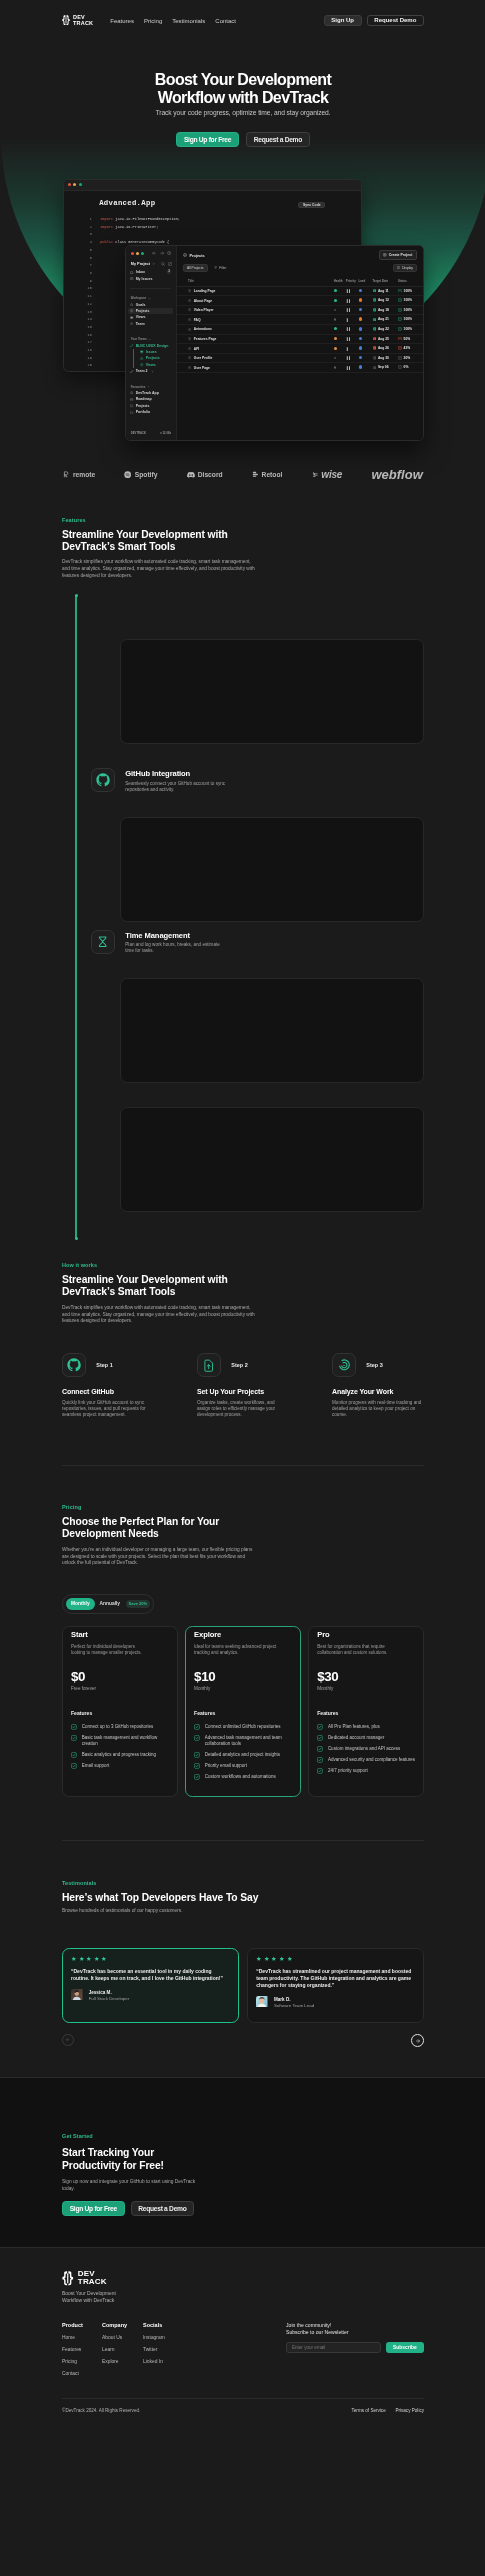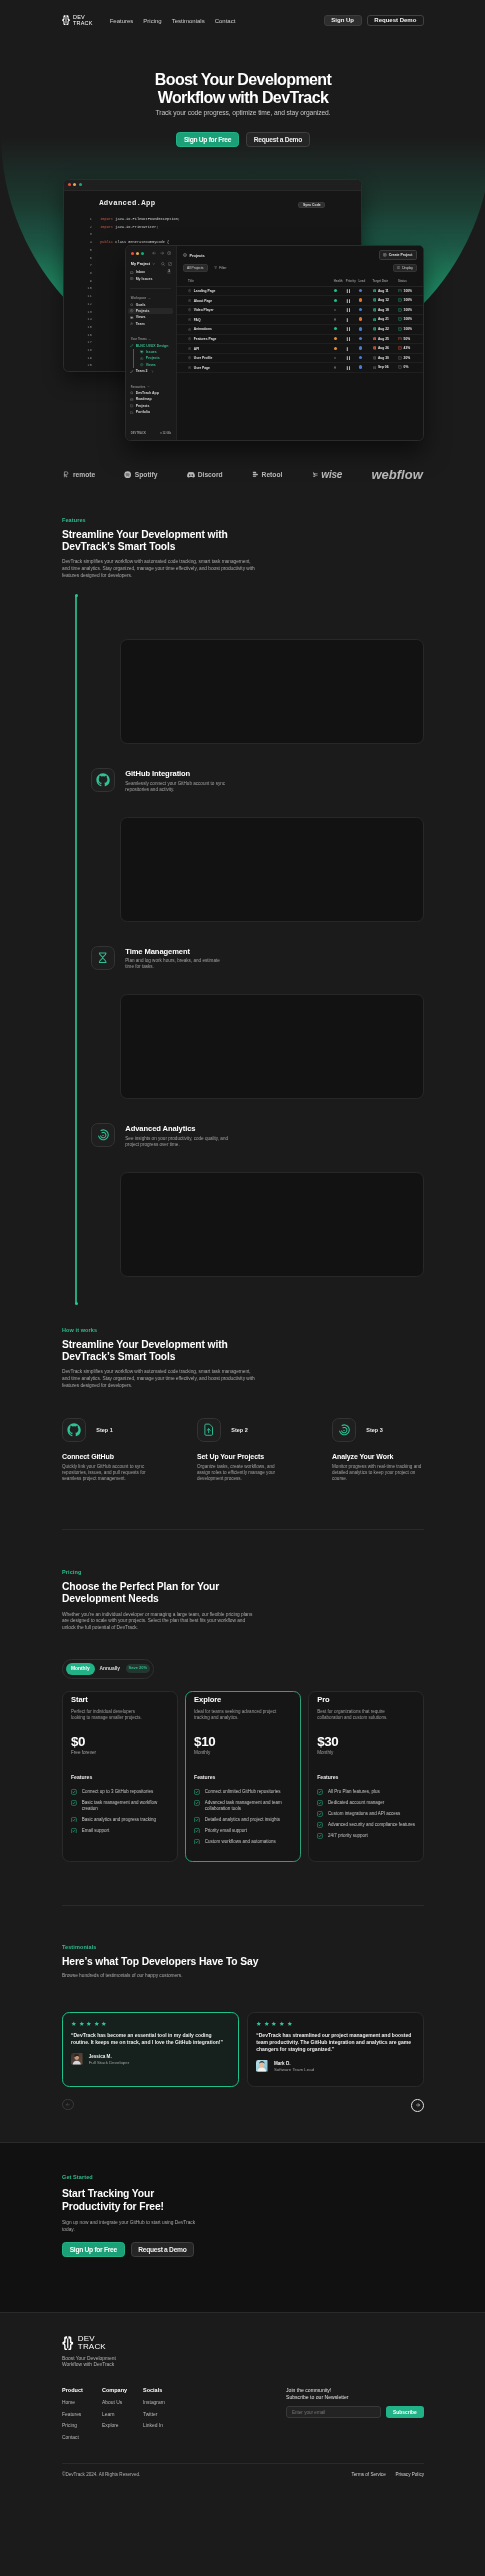--- a/index.html
+++ b/index.html
@@ -7,21 +7,21 @@
 body{background:#1b1b1b;font-family:"Liberation Sans",sans-serif;color:#fff;width:486px;overflow-x:hidden;-webkit-font-smoothing:antialiased}
 .wrap{width:362px;margin:0 auto;position:relative}
 a{text-decoration:none;color:inherit}
 svg{display:block}
 
 
 header{position:relative;z-index:6}
 .nav{display:flex;align-items:center;height:41px}
 .logo{display:flex;align-items:center;gap:3px}
 .logo-mark{width:8px;height:10.3px;flex:0 0 auto}
-.logo-txt{font-size:5.5px;font-weight:normal;line-height:5.8px;letter-spacing:0.2px;color:#fff}
+.logo-txt{font-size:5.5px;font-weight:bold;line-height:5.8px;letter-spacing:0.2px;color:#fff}
 .nav-links{display:flex;gap:10px;margin-left:17px}
 .nav-links a{font-size:6px;color:#cfcfcf}
 .nav-actions{margin-left:auto;display:flex;gap:4.9px}
 .btn{display:inline-flex;align-items:center;justify-content:center;font-size:6px;font-weight:bold;border-radius:3px;white-space:nowrap;cursor:pointer}
 .btn-ghost{background:#2e2e2e;color:#f2f2f2;height:10.3px;padding:0 6.7px;border:0.6px solid #3c3c3c}
 .btn-outline{background:transparent;color:#f2f2f2;height:10.3px;padding:0 6.7px;border:0.6px solid #414141}
 
 
 .hero{position:relative;text-align:center}
 .hero h1{font-size:16px;line-height:17.6px;font-weight:bold;letter-spacing:-0.6px;color:#fff}
@@ -149,21 +149,21 @@
 .tperson{margin-top:7.3px;display:flex;align-items:center;gap:4.9px}
 .avatar{width:12.8px;height:12.8px;border-radius:2.4px;overflow:hidden;flex:0 0 auto}
 .tname{font-size:4.6px;font-weight:bold;color:#f0f0f0}
 .trole{font-size:4.4px;color:#a0a0a0;margin-top:1.2px}
 .carousel{display:flex;justify-content:space-between;margin-top:11.5px}
 .carr{width:11.5px;height:11.5px;border-radius:50%;border:0.9px solid #3a3a3a;display:flex;align-items:center;justify-content:center;color:#5a5a5a}
 .carr.on{border-color:#e2e2e2;color:#eee;border-width:1.2px;width:12.8px;height:12.8px}
 
 
 .ctasec{background:#111;padding:0;border-top:0.6px solid #2a2a2a;border-bottom:0.6px solid #2a2a2a;position:relative;overflow:hidden;height:171px;display:flex;align-items:center}
-.cta-in{display:flex;align-items:flex-start}
+.cta-in{display:flex;align-items:flex-end}
 .cta-l{width:182px}
 .cta-l h2{margin-top:8px;font-size:10.3px;line-height:12.8px;font-weight:bold;letter-spacing:-0.1px}
 .cta-l p{margin-top:6.7px;font-size:4.8px;line-height:6.7px;color:#a8a8a8}
 .cta-btns{margin-top:8.5px;display:flex;gap:6px}
 .cta-r{margin-left:auto;position:relative;width:164px;height:106px}
 
 
 footer{background:#1b1b1b;padding:22px 0 0 0}
 .f-logo{display:flex;align-items:center;gap:4.3px}
 .f-logo .logo-mark{width:11.5px;height:14.6px}
@@ -860,45 +860,32 @@
           <svg width="14" height="14" viewBox="0 0 24 24">
             <path fill="#2ec296" d="M12 .5C5.7.5.6 5.6.6 11.9c0 5 3.3 9.3 7.8 10.8.6.1.8-.2.8-.6v-2c-3.2.7-3.8-1.5-3.8-1.5-.5-1.3-1.3-1.7-1.3-1.7-1-.7.1-.7.1-.7 1.1.1 1.7 1.2 1.7 1.2 1 1.8 2.7 1.3 3.4 1 .1-.7.4-1.3.7-1.6-2.6-.3-5.3-1.3-5.3-5.8 0-1.3.5-2.3 1.2-3.1-.1-.3-.5-1.5.1-3.1 0 0 1-.3 3.2 1.2a11 11 0 015.8 0c2.2-1.5 3.2-1.2 3.2-1.2.6 1.6.2 2.8.1 3.1.8.8 1.2 1.8 1.2 3.1 0 4.5-2.7 5.5-5.3 5.8.4.4.8 1.1.8 2.2v3.3c0 .4.2.7.8.6a11.4 11.4 0 007.8-10.8C23.4 5.6 18.3.5 12 .5z"></path>
           </svg>
         </div>
 <div>
           <div class="feat-tt">GitHub Integration</div>
           <div class="feat-dd"><span>Seamlessly connect your GitHub account to sync</span><br><span>repositories and activity.</span></div>
         </div>
 </div>
 <div class="feat-card"></div>
-<div class="feat-row" style="margin-top:24px;">
+<div class="feat-row" style="margin-top:8px;">
 <div class="feat-icon">
           <svg width="13.4" height="13.4" viewBox="0 0 24 24">
             <path d="M6 3.4h12c0 4.5-6 6.5-6 8.6 0 2.1 6 4.1 6 8.6H6c0-4.5 6-6.5 6-8.6 0-2.1-6-4.1-6-8.6z" stroke="#2ec296" stroke-width="1.8" fill="none" stroke-linejoin="round"></path>
           </svg>
         </div>
 <div>
           <div class="feat-tt">Time Management</div>
           <div class="feat-dd"><span>Plan and log work hours, breaks, and estimate</span><br><span>time for tasks.</span></div>
         </div>
 </div>
 <div class="feat-card"></div>
-<div class="feat-row" style="margin-top:24px;">
-<div class="feat-icon">
-          <svg width="14" height="14" viewBox="0 0 24 24">
-            <path d="M8.6 4.3a8.4 8.4 0 11-4.1 9.6" stroke="#2ec296" stroke-width="1.8" fill="none" stroke-linecap="round"></path>
-            <path d="M10.2 8.2a4.6 4.6 0 11-2.2 5.3" stroke="#2ec296" stroke-width="1.8" fill="none" stroke-linecap="round"></path>
-            <circle cx="12" cy="12.7" r="1.2" fill="#2ec296"></circle>
-          </svg>
-        </div>
-<div>
-          <div class="feat-tt">Advanced Analytics</div>
-          <div class="feat-dd"><span>See insights on your productivity, code quality, and</span><br><span>project progress over time.</span></div>
-        </div>
-</div>
 <div class="feat-card"></div>
 </div>
   </div>
 <div class="wrap" style="margin-top:22px">
 <div class="eyebrow">How it works</div>
 <h2 class="sec"><span>Streamline Your Development with</span><br><span>DevTrack’s Smart Tools</span></h2>
 <p class="secdesc">DevTrack simplifies your workflow with automated code tracking, smart task management, and time analytics. Stay organized, manage your time effectively, and boost productivity with features designed for developers.</p>
 <div class="steps">
 <div class="step">
         <div class="step-top">

